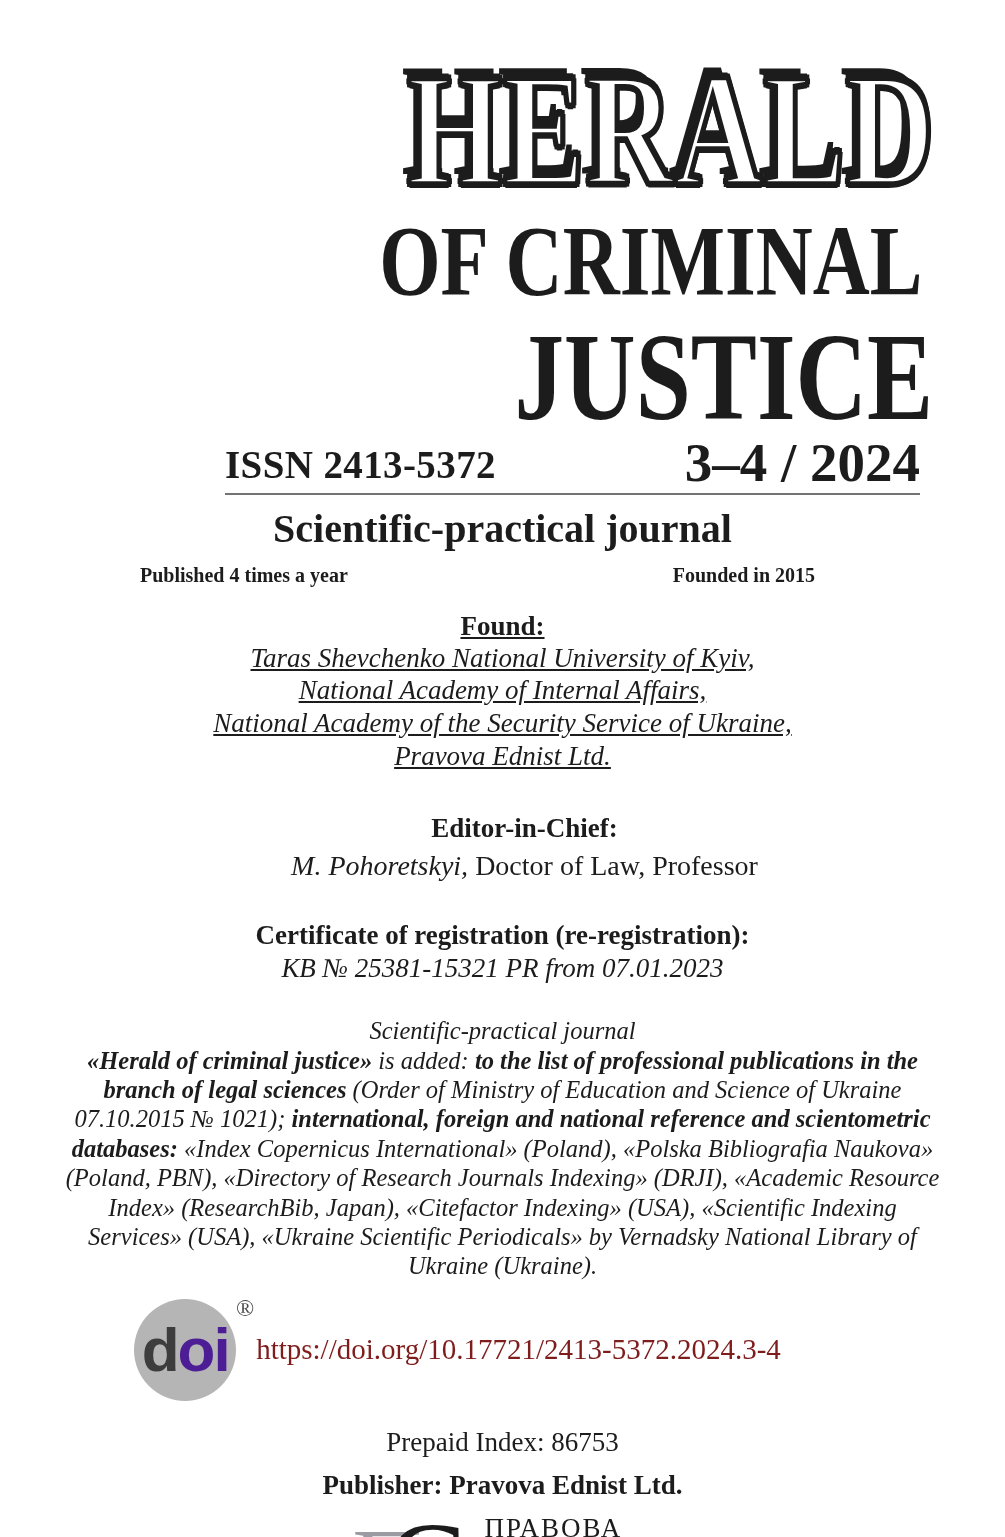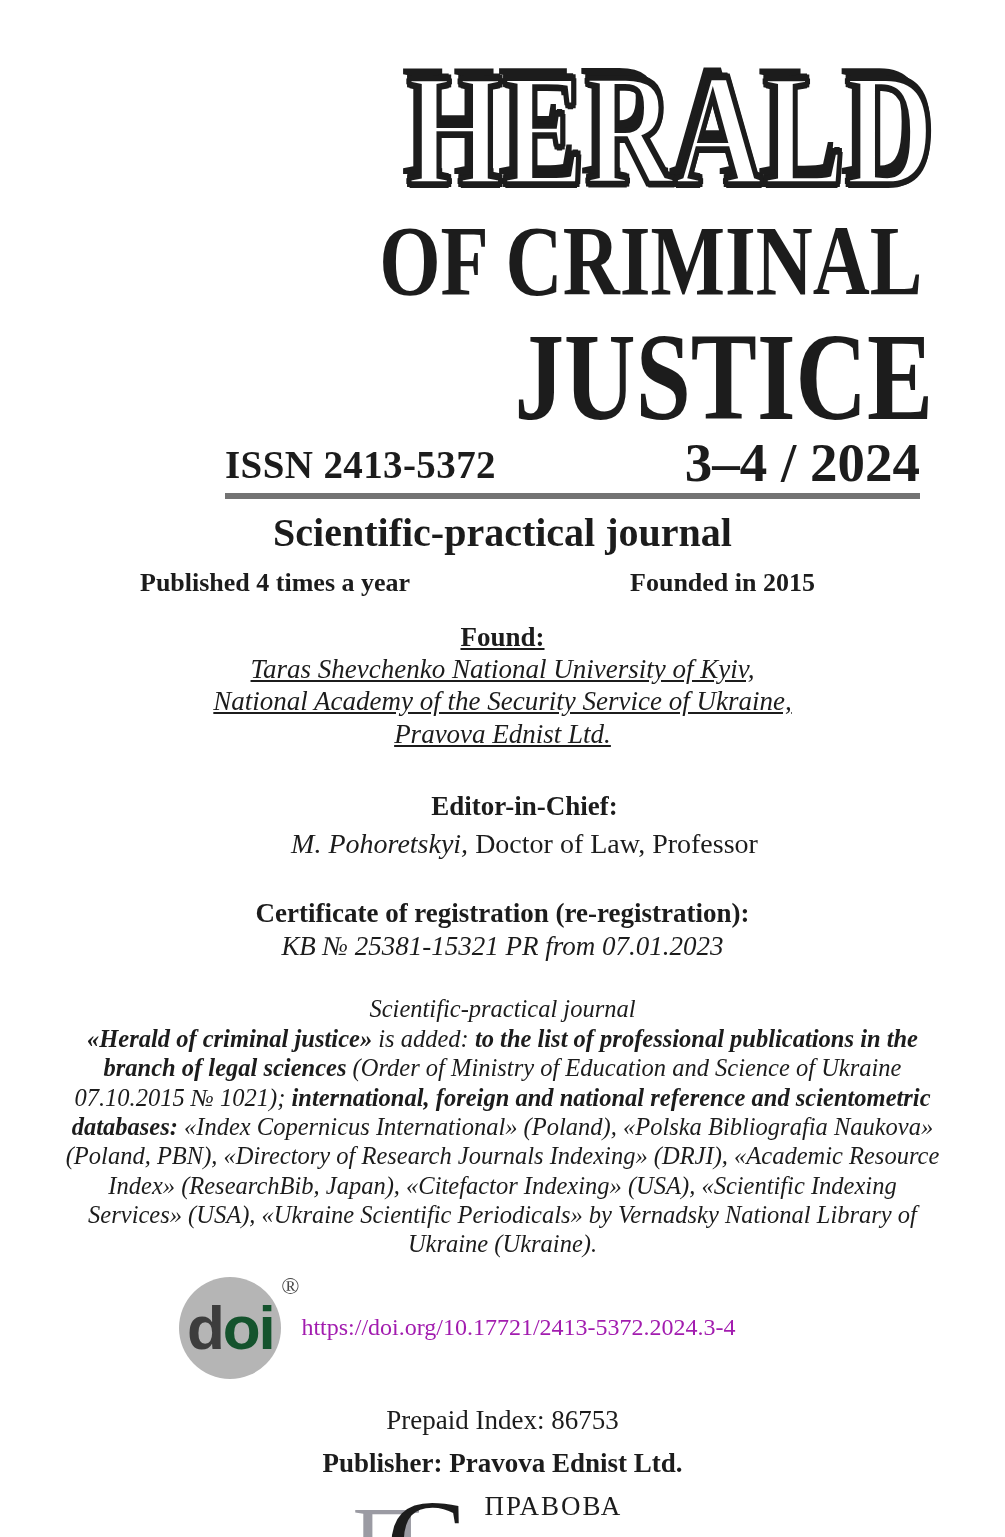--- a/index.html
+++ b/index.html
@@ -31,34 +31,34 @@
   }
   .t2 > span { font-size: 94px; transform: scale(0.84, 1.06); padding-right: 98px; margin-top: 14px; color: #1c1c1c; }
   .t3 > span { font-size: 118px; transform: scale(0.84, 1.06); padding-right: 86px; margin-top: 16px; color: #1c1c1c; }
 
   
   .issn-row {
     margin: 6px 85px 0 225px;
     display: flex;
     justify-content: space-between;
     align-items: flex-end;
-    border-bottom: 6px solid #737373;
+    border-bottom: 2px solid #737373;
     padding-bottom: 6px;
   }
   .issn { font-size: 39px; font-weight: bold; letter-spacing: 0.01em; }
   .issue { font-size: 55px; font-weight: bold; line-height: 0.85; }
 
   .journal-type { margin-top: 10px; text-align: center; font-size: 40px; font-weight: bold; }
 
   .pub-row {
     margin-top: 12px;
     display: flex;
     justify-content: space-between;
     padding: 0 190px 0 140px;
-    font-size: 26px;
+    font-size: 20px;
     font-weight: bold;
   }
 
   
   .sec { text-align: center; }
   .sec-heading { font-weight: bold; font-size: 27px; }
   .it { font-style: italic; }
   .founders-block { margin-top: 24px; text-decoration: underline; }
   .founder-line { font-size: 27px; font-style: italic; line-height: 1.22; }
   .editor-block { margin-top: 40px; margin-left: 44px; }
@@ -93,27 +93,27 @@
     background: #b5b5b5;
     display: flex;
     align-items: center;
     justify-content: center;
     font-family: "Liberation Sans", "DejaVu Sans", sans-serif;
     font-weight: bold;
     font-size: 62px;
     letter-spacing: -2px;
   }
   .doi-d { color: #3d3d3d; }
-  .doi-oi { color: #14532d; text-align: right; }
+  .doi-oi { color: #4c1d95; text-align: right; }
   .doi-reg {
     position: absolute; top: -4px; right: -18px;
     font-size: 24px; color: #4a4a4a;
     font-family: "Liberation Serif", serif;
   }
-  .doi-url { font-size: 24px; color: #a21caf; }
+  .doi-url { font-size: 29px; color: #7f1d1d; }
 
   .prepaid { margin-top: 26px; text-align: center; font-size: 27px; font-weight: normal; }
   .publisher { margin-top: 12px; text-align: center; font-size: 27px; font-weight: bold; }
 
   
   .pe-logo {
     margin: 8px auto 0 auto;
     width: 300px;
     display: flex;
     align-items: flex-start;
@@ -156,20 +156,21 @@
   <div class="journal-type">Scientific-practical journal</div>
 
   <div class="pub-row">
     <span>Published 4 times a year</span>
     <span>Founded in 2015</span>
   </div>
 
   <section class="sec founders-block">
     <div class="sec-heading">Found:</div>
     <div class="founder-line">Taras Shevchenko National University of Kyiv,</div>
+    <div class="founder-line">National Academy of Internal Affairs,</div>
     <div class="founder-line">National Academy of the Security Service of Ukraine,</div>
     <div class="founder-line">Pravova Ednist Ltd.</div>
   </section>
 
   <section class="sec editor-block">
     <div class="sec-heading">Editor-in-Chief:</div>
     <div class="editor-line"><span class="it">M. Pohoretskyi,</span><span> Doctor of Law, Professor</span></div>
   </section>
 
   <section class="sec cert-block">

